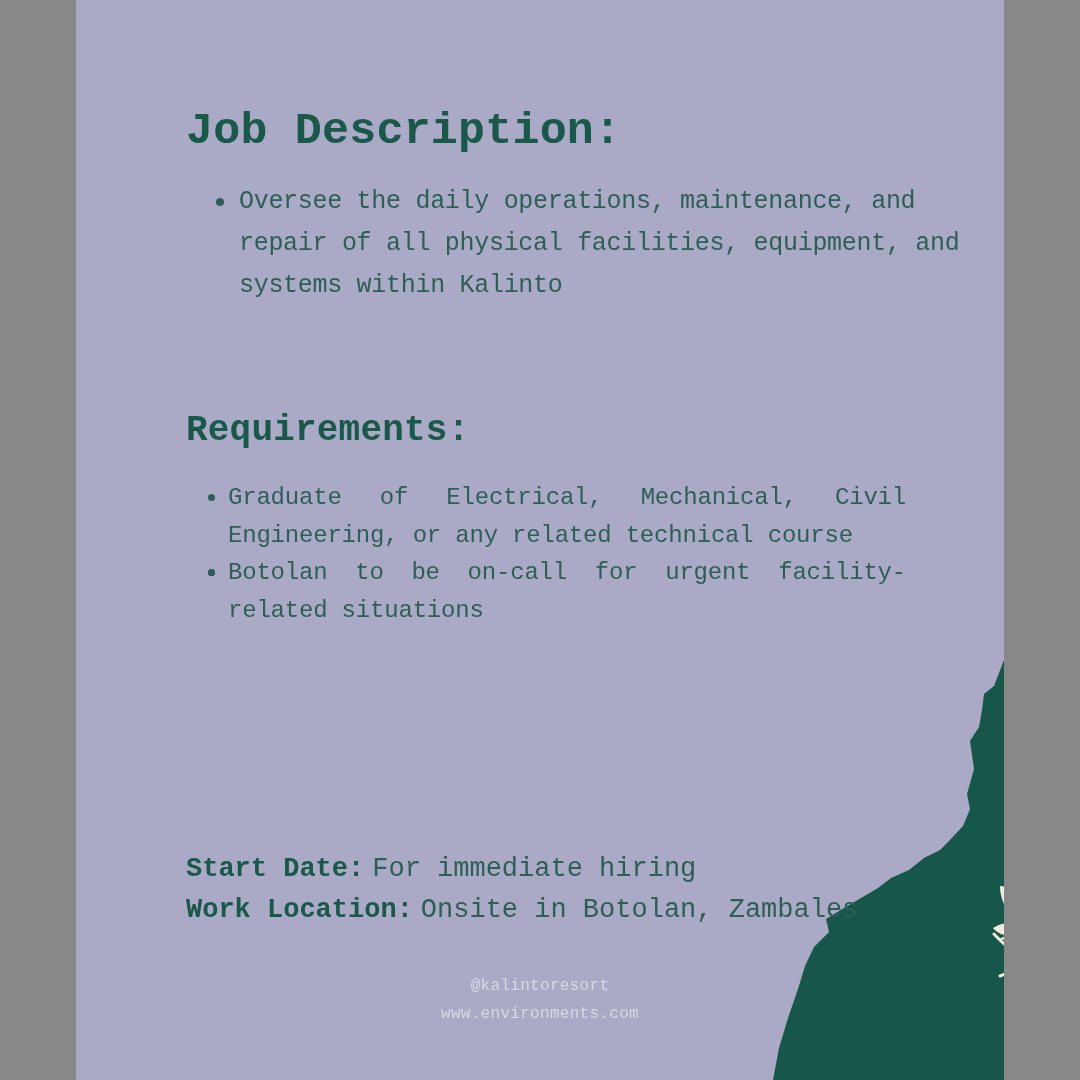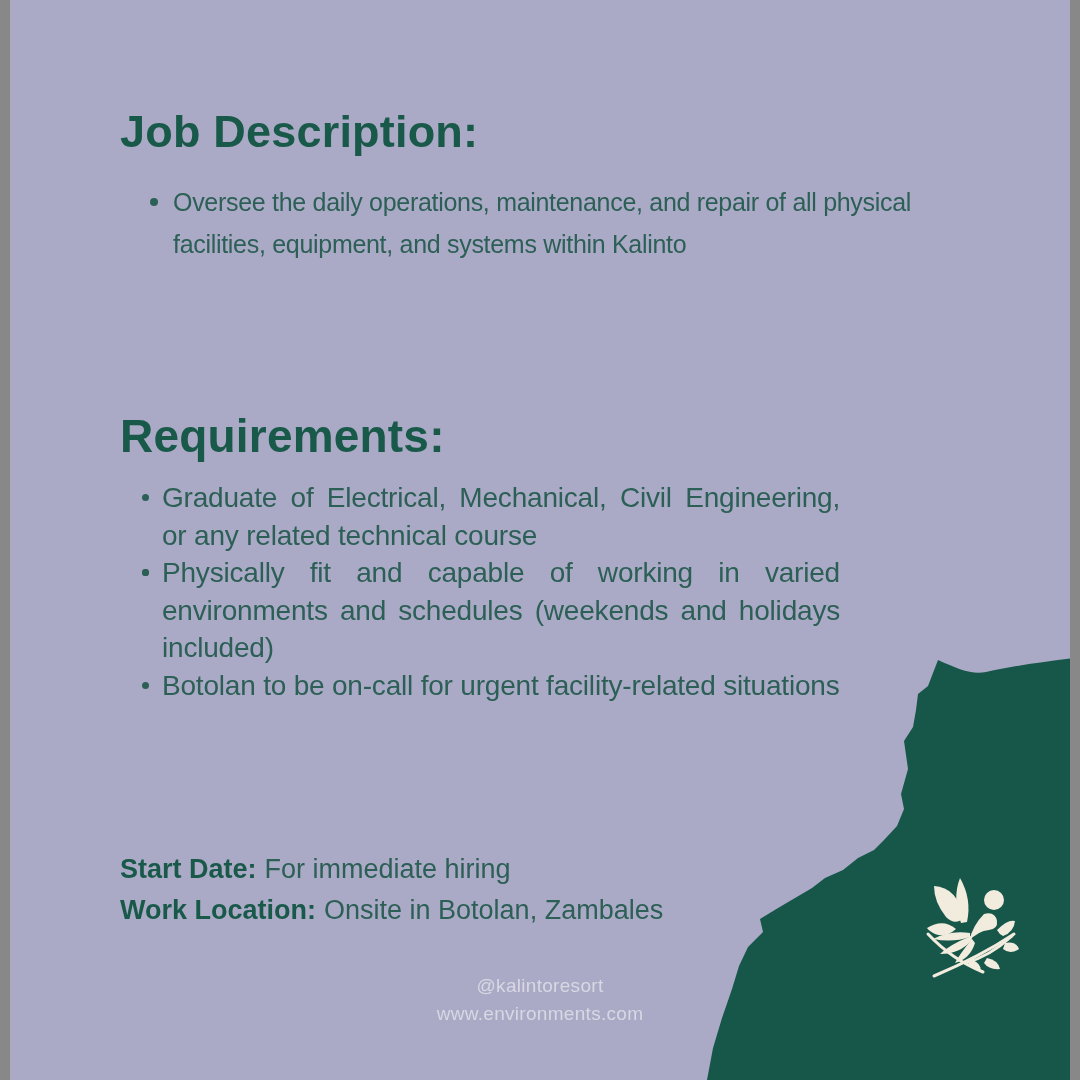--- a/index.html
+++ b/index.html
@@ -1,61 +1,61 @@
 <!DOCTYPE html>
 <html style="--background: #ABAAC6; --shape-green: #17574A; --heading-green: #19594A; --body-green: #2C5F55; --footer-text: #D7D8E4; --logo-cream: #F2ECDF;"><head>
 <meta charset="utf-8">
 <style>
   html,body { margin:0; padding:0; background:#888; }
   .canvas {
     position:relative;
-    width:1060px; height:1080px;
+    width:928px; height:1080px;
     margin:0 auto;
     background:var(--background, #ABAAC6);
     overflow:hidden;
-    font-family:Liberation Sans, sans-serif;
+    font-family:Liberation Mono, monospace;
   }
   svg.shape-layer {
     position:absolute; left:0; top:0; width:1080px; height:1080px;
     display:block;
   }
   svg.logo { position:absolute; left:905px; top:873px; width:105px; height:105px; }
 
   .heading {
     position:absolute; left:110px; margin:0;
     font-weight:bold; color:var(--heading-green, #19594A);
     letter-spacing:0.2px; line-height:1.05;
   }
   #jd-title  { top:108px; font-size:45px; }
-  #req-title { top:412px; font-size:46px; }
+  #req-title { top:412px; font-size:36px; }
 
   ul.bullets { position:absolute; list-style:none; margin:0; padding:0; }
   ul.bullets li { position:relative; color:var(--body-green, #2C5F55); }
   ul.bullets .dot {
     position:absolute; left:2px; border-radius:50%;
     background:var(--body-green, #2C5F55);
   }
 
   #jd-list { left:138px; top:181px; width:784px; }
   #jd-list li { font-size:25px; line-height:42px; padding-left:25px; letter-spacing:-0.3px; }
   #jd-list .dot { width:8px; height:8px; top:17px; }
 
   #req-list { left:130px; top:479px; width:700px; }
-  #req-list li { font-size:28px; line-height:37.5px; padding-left:22px;
+  #req-list li { font-size:24px; line-height:37.5px; padding-left:22px;
                  text-align:justify; letter-spacing:-0.2px; }
   #req-list .dot { width:7px; height:7px; top:15px; }
 
   .details { position:absolute; left:110px; top:849px; }
   .detail-line { margin:0; font-size:27px; line-height:41px; color:var(--body-green, #2C5F55); }
   .detail-label { font-weight:bold; color:var(--heading-green, #19594A); margin-right:8px; }
 
   .footer {
     position:absolute; left:0; top:972px; width:100%;
     text-align:center; color:var(--footer-text, #D7D8E4);
-    font-size:19px; line-height:28px; letter-spacing:0.3px;
+    font-size:16px; line-height:28px; letter-spacing:0.3px;
   }
   .footer p { margin:0; }
 </style>
 </head>
 <body>
 
 <div class="canvas">
 
   <svg class="shape-layer" viewBox="0 0 1080 1080" aria-hidden="true">
     <path fill="var(--shape-green, #17574A)" d="
@@ -114,24 +114,20 @@
       <li>
         <span class="dot"></span>
         <span>Graduate of Electrical, Mechanical, Civil Engineering, or any related technical course</span>
       </li>
 
       <li>
         <span class="dot"></span>
       </li>
 
 
-      <li>
-        <span class="dot"></span>
-        <span>Physically fit and capable of working in varied environments and schedules (weekends and holidays included)</span>
-      </li>
 
       <li>
         <span class="dot"></span>
         <span>Botolan to be on-call for urgent facility-related situations</span>
       </li>
     </ul>
 
   <div class="details">
     <p class="detail-line">
       <span class="detail-label">Start Date:</span><span>For immediate hiring</span>

